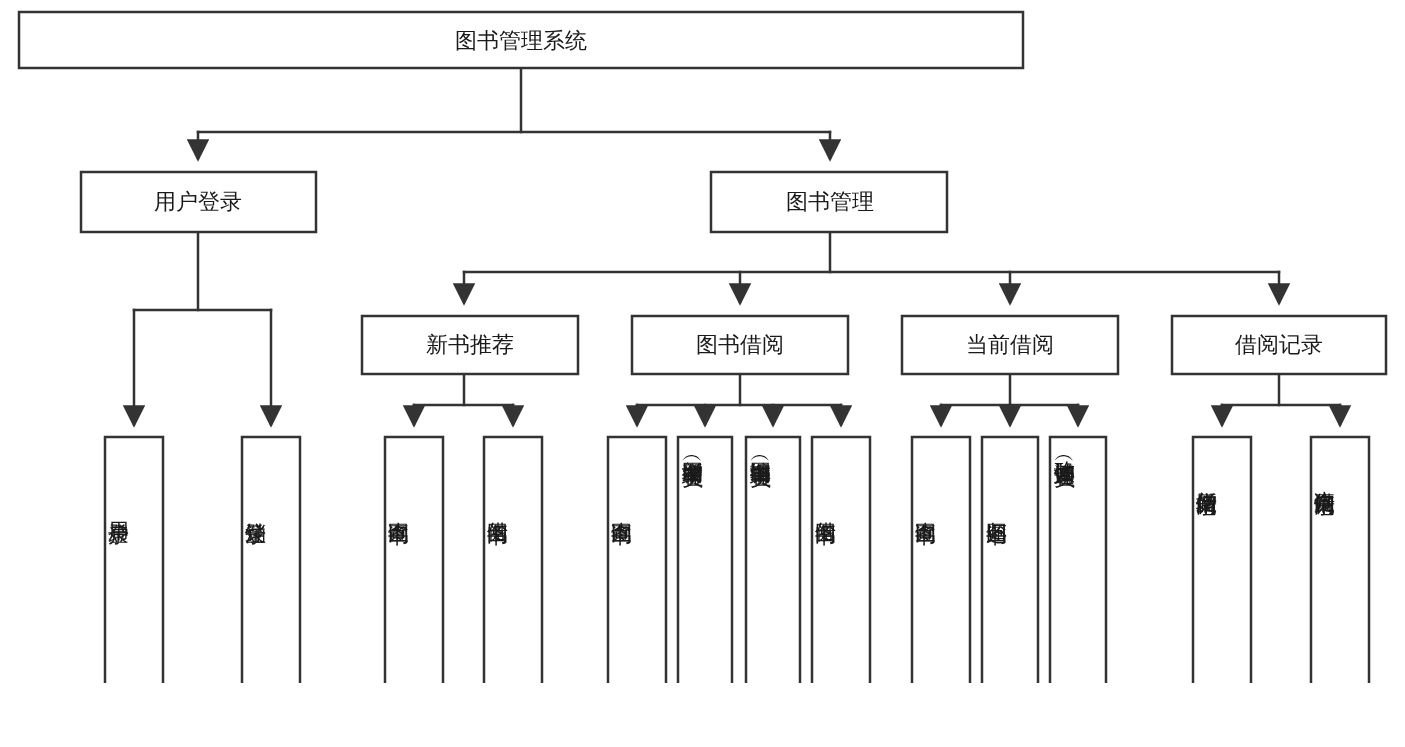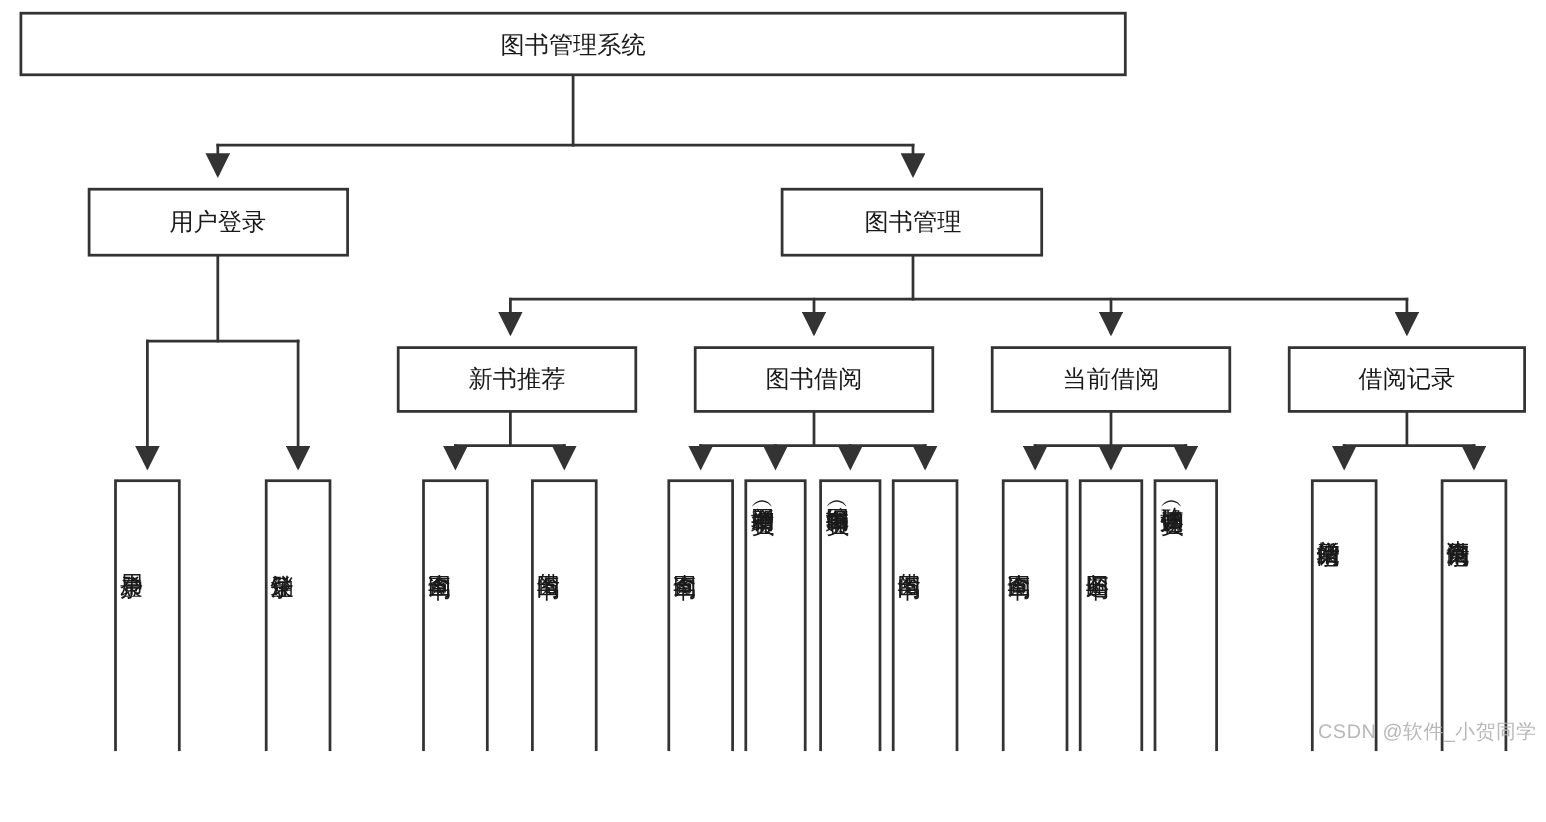--- a/index.html
+++ b/index.html
@@ -224,14 +224,13 @@
   <div class="vlabel" style="left:749px; top:444px; height:290px;">编辑图书（管理员）</div>
   <div class="vlabel" style="left:814px; top:505px; height:180px;">借阅图书</div>
 
   <div class="vlabel" style="left:914px; top:505px; height:180px;">查询图书</div>
   <div class="vlabel" style="left:985px; top:505px; height:180px;">归还图书</div>
   <div class="vlabel" style="left:1053px; top:444px; height:290px;">确认归还（管理员）</div>
 
   <div class="vlabel" style="left:1195px; top:474px; height:250px;">新增借阅记录</div>
   <div class="vlabel" style="left:1313px; top:474px; height:250px;">查询借阅记录</div>
 
-  <div class="watermark">CSDN @软件_小贺同学</div>
 </div>
 
 </body></html>

